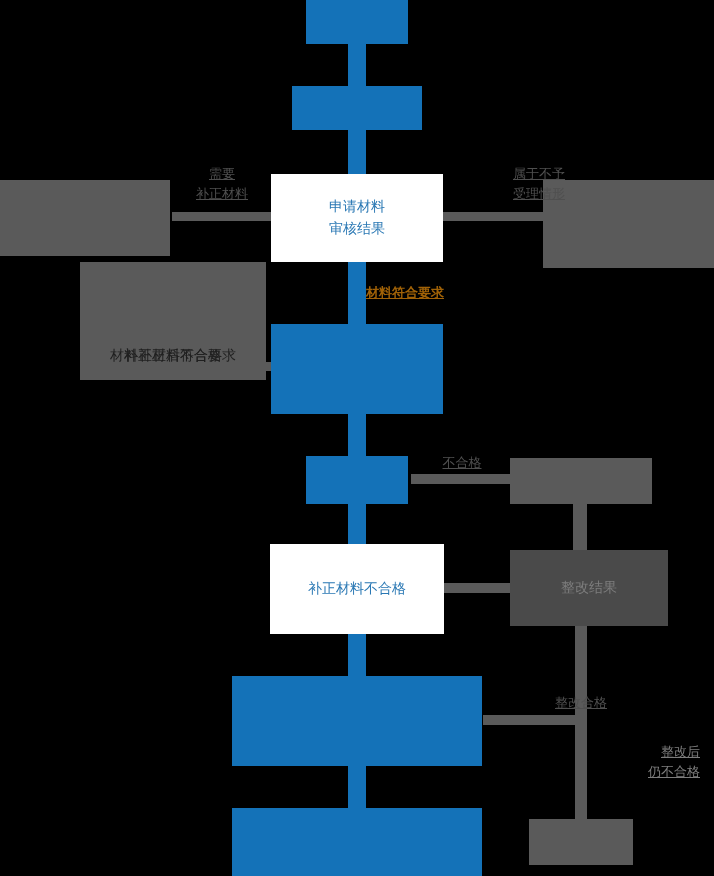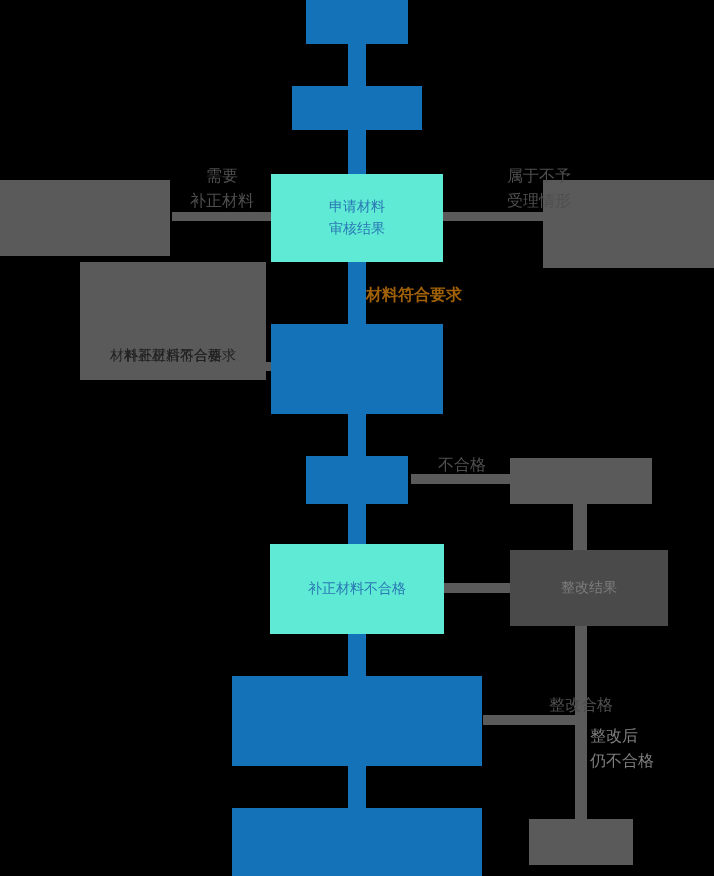--- a/index.html
+++ b/index.html
@@ -26,45 +26,46 @@
     text-align: center;
     line-height: 1.55;
     font-size: 14px;
     white-space: pre-line;
   }
   .node.blue {
     background: #1472b8;
     color: #0f63a0;
   }
   .node.blue-dark {
-    background: #5eead4;
+    background: #ffffff;
     color: #2a78b4;
   }
   .node.gray {
     background: #5a5a5a;
     color: #6e6e6e;
   }
   .node.gray-dark {
     background: #4a4a4a;
     color: #7d7d7d;
   }
   .conn {
     position: absolute;
     background: #1472b8;
   }
   .conn.gray {
     background: #5a5a5a;
   }
   .edge-label {
     position: absolute;
-    font-size: 16px;
+    font-size: 13px;
     line-height: 1.55;
     text-align: center;
     white-space: pre-line;
     color: #2b2b2b;
+    text-decoration: underline;
   }
   .edge-label.blue-text {
     color: #a16207;
     font-weight: bold;
   }
   .edge-label.gray-text {
     color: #4f4f4f;
   }
   .edge-label.light-text {
     color: #7d7d7d;
@@ -184,16 +185,16 @@
 
   <div class="edge-label gray-text" style="left:443px; top:164px; width:100px;padding-left:46px;">属于不予
 受理情形</div>
 
   <div class="edge-label blue-text" style="left:366px; top:283px; width:120px; text-align:left;">材料符合要求</div>
 
   <div class="edge-label gray-text" style="left:411px; top:453px; width:102px;">不合格</div>
 
   <div class="edge-label gray-text" style="left:483px; top:693px; width:104px;margin-left:46px;">整改合格</div>
 
-  <div class="edge-label light-text" style="left:590px; top:724px; width:110px; text-align:left;">整改后
+  <div class="edge-label light-text" style="left:590px; top:742px; width:110px; text-align:right;">整改后
 仍不合格</div>
 
 </div>
 
 </body></html>

